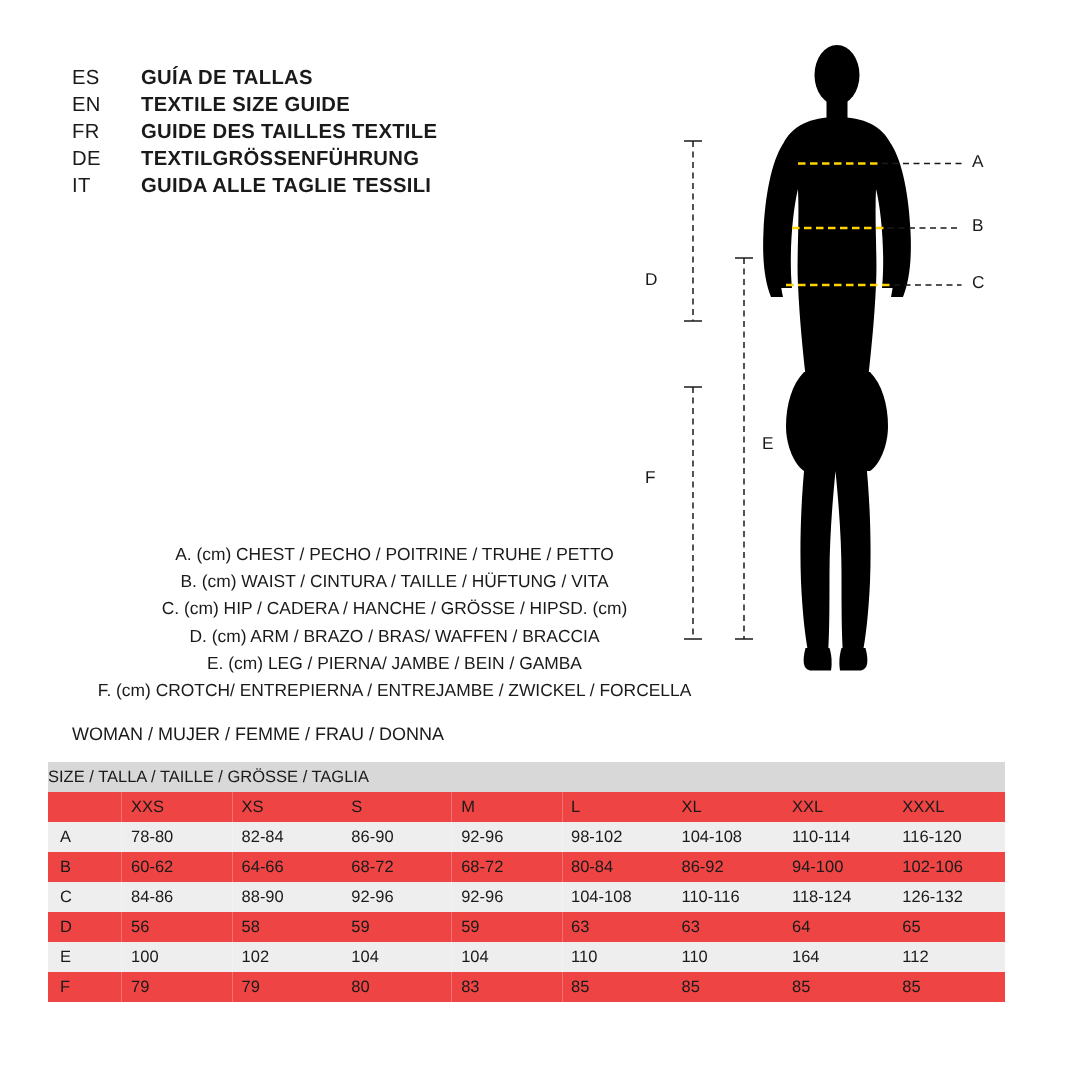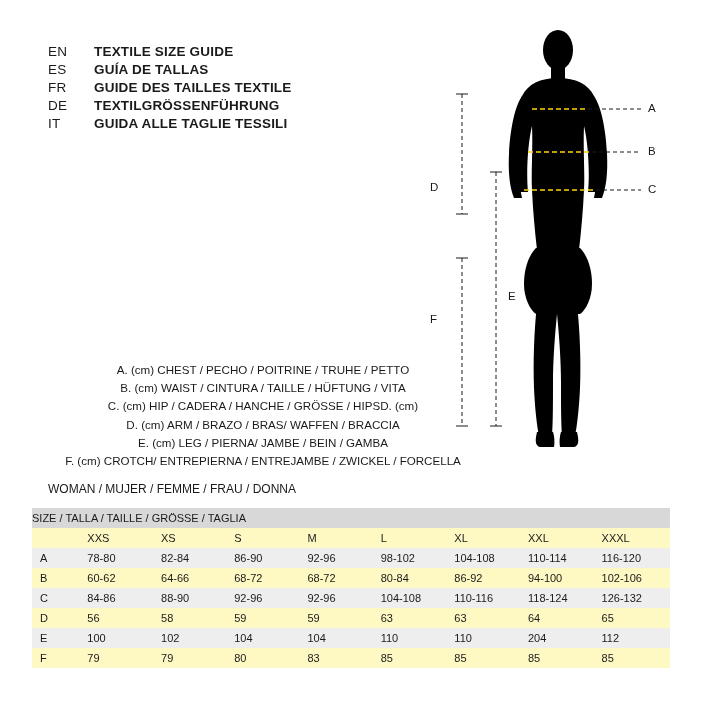--- a/index.html
+++ b/index.html
@@ -89,21 +89,21 @@
     height: 20px;
     vertical-align: middle;
   }
   .hdr-row td {
     background: #d8d8d8;
     height: 21px;
     font-size: 11px;
     padding-left: 8px;
   }
   .row-shaded td { background: #eeeeee; }
-  .row-plain td { background: #fef9c3; }
+  .row-plain td { background: #ef4444; }
   .col-label {
     width: 46px;
     padding-left: 8px !important;
   }
   .cell {
     width: 74px;
     padding-left: 6px !important;
   }
 
   
@@ -122,26 +122,26 @@
     color: #1a1a1a;
   }
 </style>
 </head>
 <body>
 
 <div class="page">
 
   <div class="title-block">
     <div class="title-row">
+      <span class="title-lang">ES</span>
+      <span class="title-text">GUÍA DE TALLAS</span>
+    </div>
+    <div class="title-row">
       <span class="title-lang">EN</span>
       <span class="title-text">TEXTILE SIZE GUIDE</span>
-    </div>
-    <div class="title-row">
-      <span class="title-lang">ES</span>
-      <span class="title-text">GUÍA DE TALLAS</span>
     </div>
     <div class="title-row">
       <span class="title-lang">FR</span>
       <span class="title-text">GUIDE DES TAILLES TEXTILE</span>
     </div>
     <div class="title-row">
       <span class="title-lang">DE</span>
       <span class="title-text">TEXTILGRÖSSENFÜHRUNG</span>
     </div>
     <div class="title-row">
@@ -312,21 +312,21 @@
         </tr>
 
         <tr class="row-shaded">
           <td class="col-label">E</td>
           <td class="cell">100</td>
           <td class="cell">102</td>
           <td class="cell">104</td>
           <td class="cell">104</td>
           <td class="cell">110</td>
           <td class="cell">110</td>
-          <td class="cell">204</td>
+          <td class="cell">164</td>
           <td class="cell">112</td>
         </tr>
 
         <tr class="row-plain">
           <td class="col-label">F</td>
           <td class="cell">79</td>
           <td class="cell">79</td>
           <td class="cell">80</td>
           <td class="cell">83</td>
           <td class="cell">85</td>

